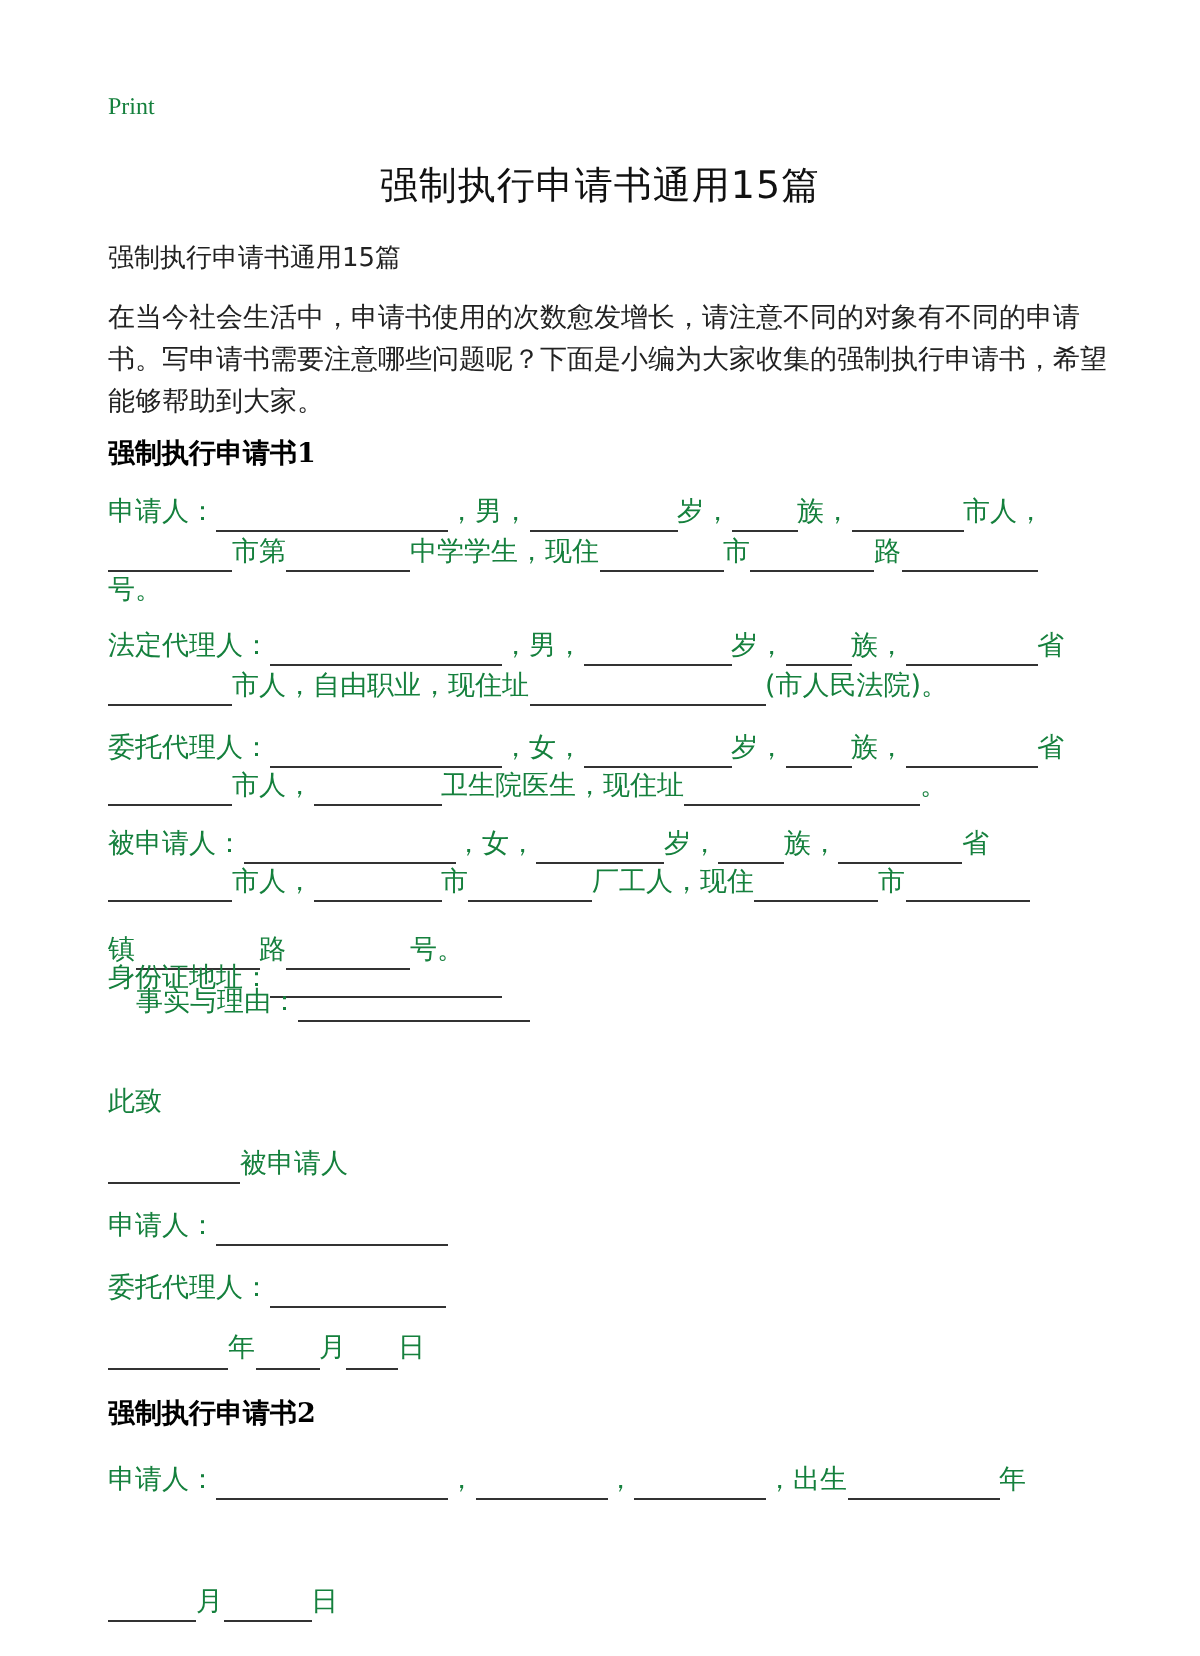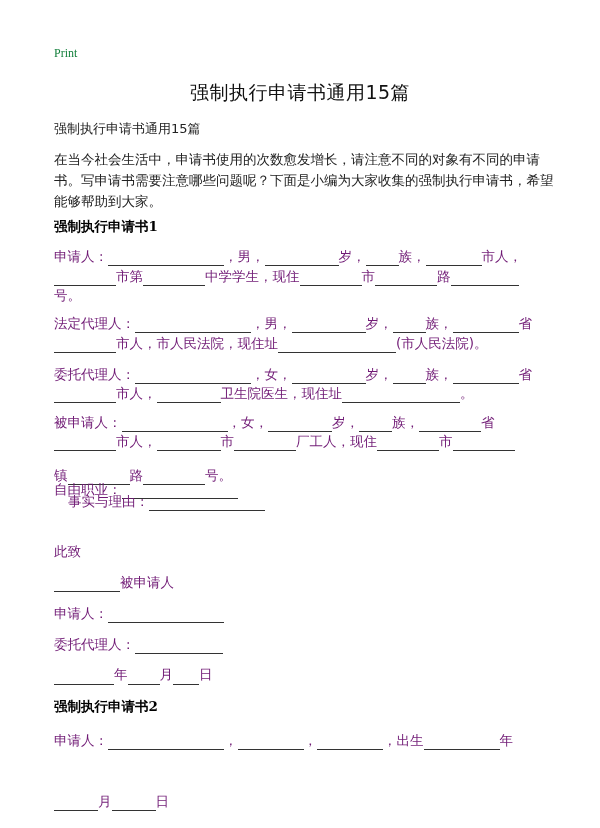--- a/index.html
+++ b/index.html
@@ -24,21 +24,21 @@
     position: absolute; left: 54px; top: 149px; width: 500px;
     font-size: 13.5px; line-height: 21px; color: #222;
   }
   .section-heading {
     position: absolute; left: 54px;
     font-family: "DejaVu Serif", "Liberation Serif", serif;
     font-weight: bold; font-size: 13.5px; color: #000000;
   }
   .line {
     position: absolute; left: 54px; height: 19px; white-space: nowrap;
-    font-size: 13.5px; line-height: 19px; color: #701a75;
+    font-size: 13.5px; line-height: 19px; color: #15803d;
   }
   .seg-text { display: inline-block; vertical-align: bottom; }
   .seg-blank {
     display: inline-block; vertical-align: bottom; height: 15px;
     border-bottom: 1px solid #333;
   }
 </style>
 </head>
 <body>
 
@@ -46,27 +46,27 @@
 <div class="title">强制执行申请书通用15篇</div>
 <div class="subtitle">强制执行申请书通用15篇</div>
 <div class="intro">在当今社会生活中，申请书使用的次数愈发增长，请注意不同的对象有不同的申请书。写申请书需要注意哪些问题呢？下面是小编为大家收集的强制执行申请书，希望能够帮助到大家。</div>
 
 <div id="sections-root">
     <div class="section-heading" style="top: 218px;">强制执行申请书1</div>
     <div class="line" style="top: 247px;"><span class="seg-text">申请人：</span><span class="seg-blank" style="width: 116px;"></span><span class="seg-text">，男，</span><span class="seg-blank" style="width: 74px;"></span><span class="seg-text">岁，</span><span class="seg-blank" style="width: 33px;"></span><span class="seg-text">族，</span><span class="seg-blank" style="width: 56px;"></span><span class="seg-text">市人，</span></div>
     <div class="line" style="top: 267px;"><span class="seg-blank" style="width: 62px;"></span><span class="seg-text">市第</span><span class="seg-blank" style="width: 62px;"></span><span class="seg-text">中学学生，现住</span><span class="seg-blank" style="width: 62px;"></span><span class="seg-text">市</span><span class="seg-blank" style="width: 62px;"></span><span class="seg-text">路</span><span class="seg-blank" style="width: 68px;"></span></div>
     <div class="line" style="top: 286px;"><span class="seg-text">号。</span></div>
     <div class="line" style="top: 314px;"><span class="seg-text">法定代理人：</span><span class="seg-blank" style="width: 116px;"></span><span class="seg-text">，男，</span><span class="seg-blank" style="width: 74px;"></span><span class="seg-text">岁，</span><span class="seg-blank" style="width: 33px;"></span><span class="seg-text">族，</span><span class="seg-blank" style="width: 66px;"></span><span class="seg-text">省</span></div>
-    <div class="line" style="top: 334px;"><span class="seg-blank" style="width: 62px;"></span><span class="seg-text">市人，市人民法院，现住址</span><span class="seg-blank" style="width: 118px;"></span><span class="seg-text">(市人民法院)。</span></div>
+    <div class="line" style="top: 334px;"><span class="seg-blank" style="width: 62px;"></span><span class="seg-text">市人，自由职业，现住址</span><span class="seg-blank" style="width: 118px;"></span><span class="seg-text">(市人民法院)。</span></div>
     <div class="line" style="top: 365px;"><span class="seg-text">委托代理人：</span><span class="seg-blank" style="width: 116px;"></span><span class="seg-text">，女，</span><span class="seg-blank" style="width: 74px;"></span><span class="seg-text">岁，</span><span class="seg-blank" style="width: 33px;"></span><span class="seg-text">族，</span><span class="seg-blank" style="width: 66px;"></span><span class="seg-text">省</span></div>
     <div class="line" style="top: 384px;"><span class="seg-blank" style="width: 62px;"></span><span class="seg-text">市人，</span><span class="seg-blank" style="width: 64px;"></span><span class="seg-text">卫生院医生，现住址</span><span class="seg-blank" style="width: 118px;"></span><span class="seg-text">。</span></div>
     <div class="line" style="top: 413px;"><span class="seg-text">被申请人：</span><span class="seg-blank" style="width: 106px;"></span><span class="seg-text">，女，</span><span class="seg-blank" style="width: 64px;"></span><span class="seg-text">岁，</span><span class="seg-blank" style="width: 33px;"></span><span class="seg-text">族，</span><span class="seg-blank" style="width: 62px;"></span><span class="seg-text">省</span></div>
     <div class="line" style="top: 432px;"><span class="seg-blank" style="width: 62px;"></span><span class="seg-text">市人，</span><span class="seg-blank" style="width: 64px;"></span><span class="seg-text">市</span><span class="seg-blank" style="width: 62px;"></span><span class="seg-text">厂工人，现住</span><span class="seg-blank" style="width: 62px;"></span><span class="seg-text">市</span><span class="seg-blank" style="width: 62px;"></span></div>
     <div class="line" style="top: 466px;"><span class="seg-text">镇</span><span class="seg-blank" style="width: 62px;"></span><span class="seg-text">路</span><span class="seg-blank" style="width: 62px;"></span><span class="seg-text">号。</span></div>
-    <div class="line" style="top: 480px;"><span class="seg-text">自由职业：</span><span class="seg-blank" style="width: 116px;"></span></div>
+    <div class="line" style="top: 480px;"><span class="seg-text">身份证地址：</span><span class="seg-blank" style="width: 116px;"></span></div>
     <div class="line" style="top: 492px; margin-left: 14px;"><span class="seg-text">事实与理由：</span><span class="seg-blank" style="width: 116px;"></span></div>
     <div class="line" style="top: 542px;"><span class="seg-text">此致</span></div>
     <div class="line" style="top: 573px;"><span class="seg-blank" style="width: 66px;"></span><span class="seg-text">被申请人</span></div>
     <div class="line" style="top: 604px;"><span class="seg-text">申请人：</span><span class="seg-blank" style="width: 116px;"></span></div>
     <div class="line" style="top: 635px;"><span class="seg-text">委托代理人：</span><span class="seg-blank" style="width: 88px;"></span></div>
     <div class="line" style="top: 666px; font-family: Liberation Mono, monospace;"><span class="seg-blank" style="width: 60px;"></span><span class="seg-text">年</span><span class="seg-blank" style="width: 32px;"></span><span class="seg-text">月</span><span class="seg-blank" style="width: 26px;"></span><span class="seg-text">日</span></div>
     <div class="section-heading" style="top: 698px;">强制执行申请书2</div>
     <div class="line" style="top: 731px;"><span class="seg-text">申请人：</span><span class="seg-blank" style="width: 116px;"></span><span class="seg-text">，</span><span class="seg-blank" style="width: 66px;"></span><span class="seg-text">，</span><span class="seg-blank" style="width: 66px;"></span><span class="seg-text">，出生</span><span class="seg-blank" style="width: 76px;"></span><span class="seg-text">年</span></div>
     <div class="line" style="top: 792px;"><span class="seg-blank" style="width: 44px;"></span><span class="seg-text">月</span><span class="seg-blank" style="width: 44px;"></span><span class="seg-text">日</span></div>
   </div>

